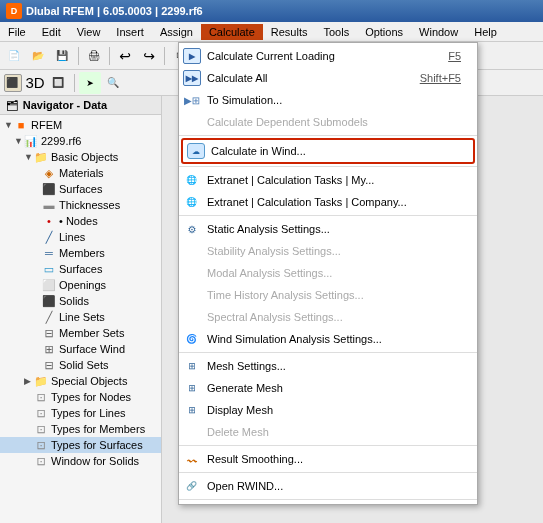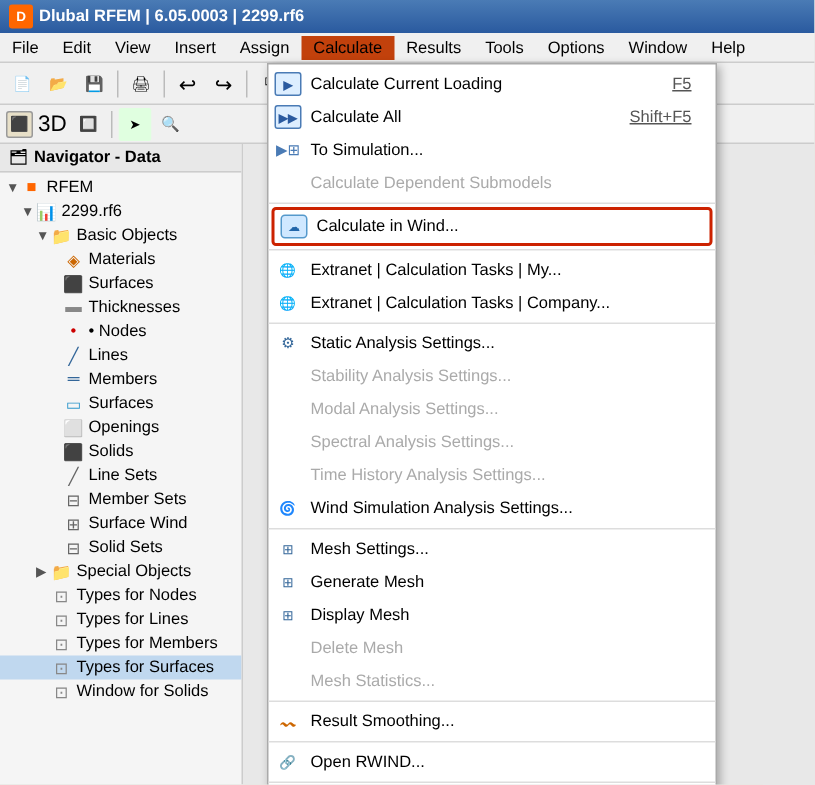--- a/index.html
+++ b/index.html
@@ -419,26 +419,26 @@
     <span class="dd-label">Stability Analysis Settings...</span>
   </div>
 
   <div class="dd-item disabled">
     <div class="dd-icon"></div>
     <span class="dd-label">Modal Analysis Settings...</span>
   </div>
 
   <div class="dd-item disabled">
     <div class="dd-icon"></div>
+    <span class="dd-label">Time History Analysis Settings...</span>
+  </div>
+
+  <div class="dd-item disabled">
+    <div class="dd-icon"></div>
     <span class="dd-label">Spectral Analysis Settings...</span>
-  </div>
-
-  <div class="dd-item disabled">
-    <div class="dd-icon"></div>
-    <span class="dd-label">Time History Analysis Settings...</span>
   </div>
 
   <div class="dd-item">
     <div class="dd-icon" style="font-size:9px;color:#3399cc;display:flex;align-items:center;justify-content:center;">🌀</div>
     <span class="dd-label">Wind Simulation Analysis Settings...</span>
   </div>
 
   <div class="dd-separator"></div>
 
   <div class="dd-item">
@@ -454,24 +454,20 @@
   <div class="dd-item">
     <div class="dd-icon" style="font-size:9px;color:#336699;display:flex;align-items:center;justify-content:center;">⊞</div>
     <span class="dd-label">Display Mesh</span>
   </div>
 
   <div class="dd-item disabled">
     <div class="dd-icon"></div>
     <span class="dd-label">Delete Mesh</span>
   </div>
 
-  <div class="dd-item disabled">
-    <div class="dd-icon"></div>
-    <span class="dd-label">Mesh Statistics...</span>
-  </div>
 
   <div class="dd-separator"></div>
 
   <div class="dd-item">
     <div class="dd-icon" style="font-size:10px;color:#cc6600;display:flex;align-items:center;justify-content:center;">〰</div>
     <span class="dd-label">Result Smoothing...</span>
   </div>
 
   <div class="dd-separator"></div>
 

